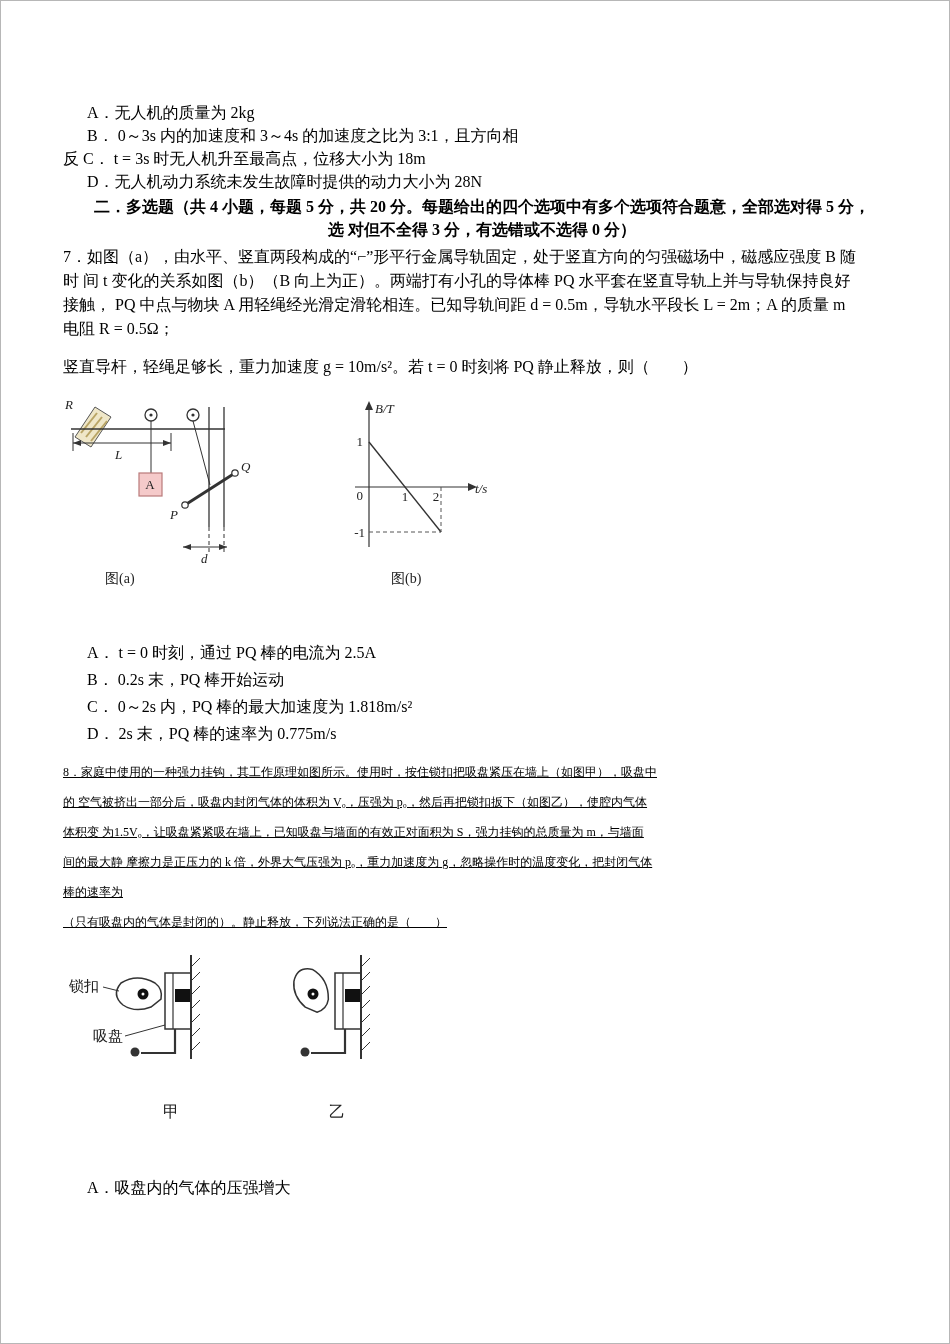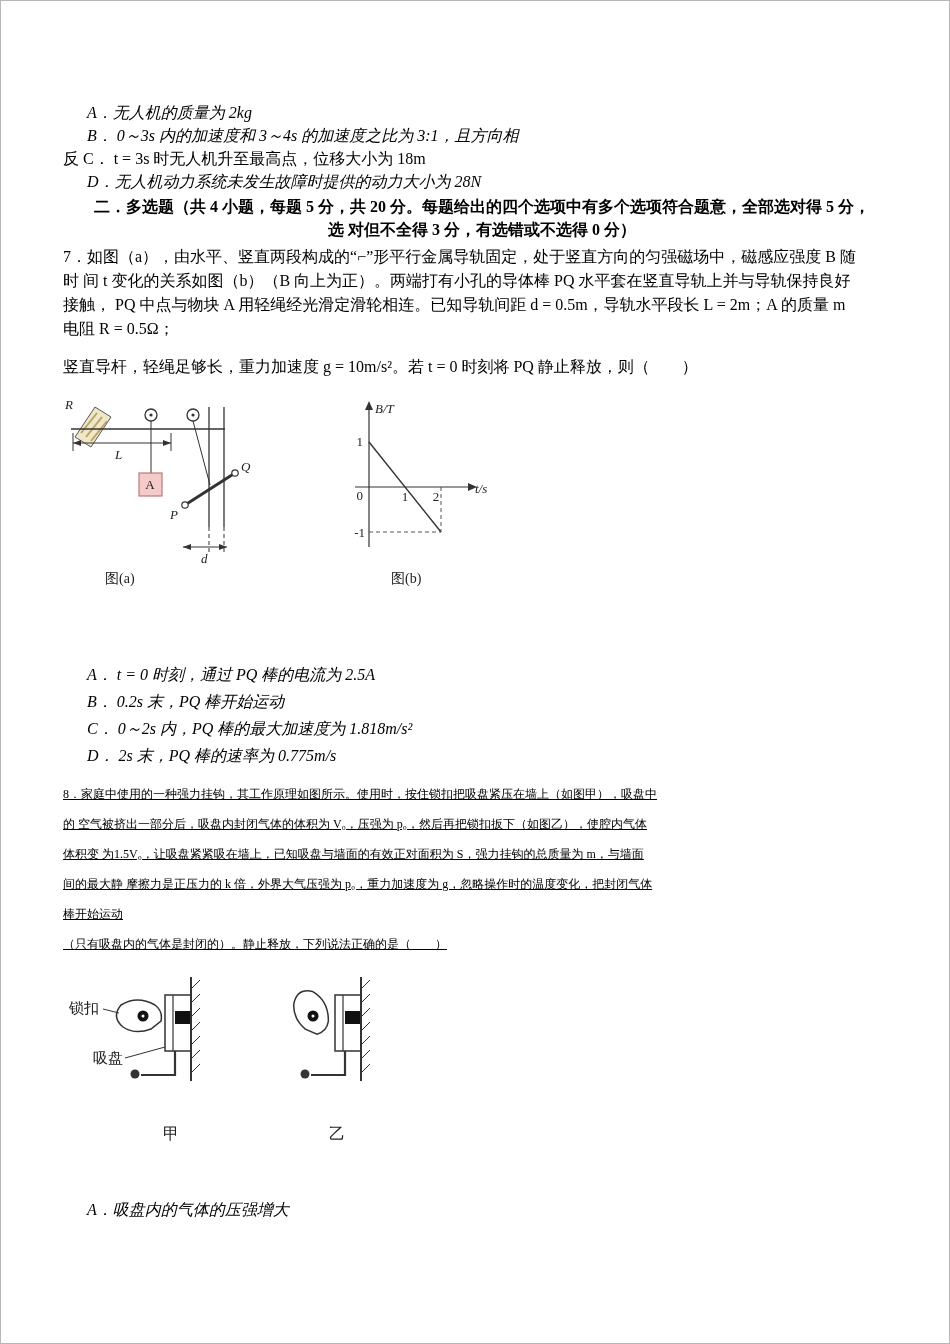--- a/index.html
+++ b/index.html
@@ -11,27 +11,27 @@
   }
   .page {
     width:950px;
     height:1344px;
     border:1px solid #b7b7b7;
     padding:100px 48px 30px 62px;
     overflow:hidden;
     background:#fff;
   }
   .line { font-size:16px; line-height:23px; white-space:nowrap; }
-  .indent { padding-left:24px;font-style:italic; }
+  .indent { padding-left:24px; }
   .bold { font-weight:700;text-align:center; }
   .para { font-size:16px; line-height:24px; white-space:nowrap; }
   .para8 { font-size:12px; line-height:30px; white-space:nowrap;text-decoration:underline; }
   .cond { margin-top:14px; }
   .figrow { display:flex; align-items:flex-start; gap:48px; margin-top:16px; margin-left:0px; }
-  .q7opts { margin-top:74px; }
+  .q7opts { margin-top:52px; }
   .q7opts .line, .q8opts .line { line-height:27px; }
   .q8para { margin-top:10px; }
   .q8fig { margin-top:12px; }
   .q8opts { margin-top:46px; }
   svg text { font-family:"Liberation Serif","DejaVu Serif",serif; fill:#222; }
 </style>
 </head>
 <body>
 
 <div class="page">
@@ -129,21 +129,21 @@
     <div class="line indent">B． 0.2s 末，PQ 棒开始运动</div>
     <div class="line indent">C． 0～2s 内，PQ 棒的最大加速度为 1.818m/s²</div>
     <div class="line indent">D． 2s 末，PQ 棒的速率为 0.775m/s</div>
   </div>
 
   <div class="q8para">
     <div class="para8">8．家庭中使用的一种强力挂钩，其工作原理如图所示。使用时，按住锁扣把吸盘紧压在墙上（如图甲），吸盘中</div>
     <div class="para8">的 空气被挤出一部分后，吸盘内封闭气体的体积为 V₀，压强为 p₀，然后再把锁扣扳下（如图乙），使腔内气体</div>
     <div class="para8">体积变 为1.5V₀，让吸盘紧紧吸在墙上，已知吸盘与墙面的有效正对面积为 S，强力挂钩的总质量为 m，与墙面</div>
     <div class="para8">间的最大静 摩擦力是正压力的 k 倍，外界大气压强为 p₀，重力加速度为 g，忽略操作时的温度变化，把封闭气体</div>
-    <div class="para8">棒开始运动</div>
+    <div class="para8">棒的速率为</div>
     <div class="para8">（只有吸盘内的气体是封闭的）。静止释放，下列说法正确的是（　　）</div>
   </div>
 
   <div class="q8fig">
     <svg width="340" height="175" viewBox="0 0 340 175">
 
       <g>
         <line x1="128" y1="6" x2="128" y2="110" stroke="#333" stroke-width="2"></line>
         <g stroke="#333" stroke-width="1">
           <line x1="128" y1="18" x2="137" y2="9"></line>

